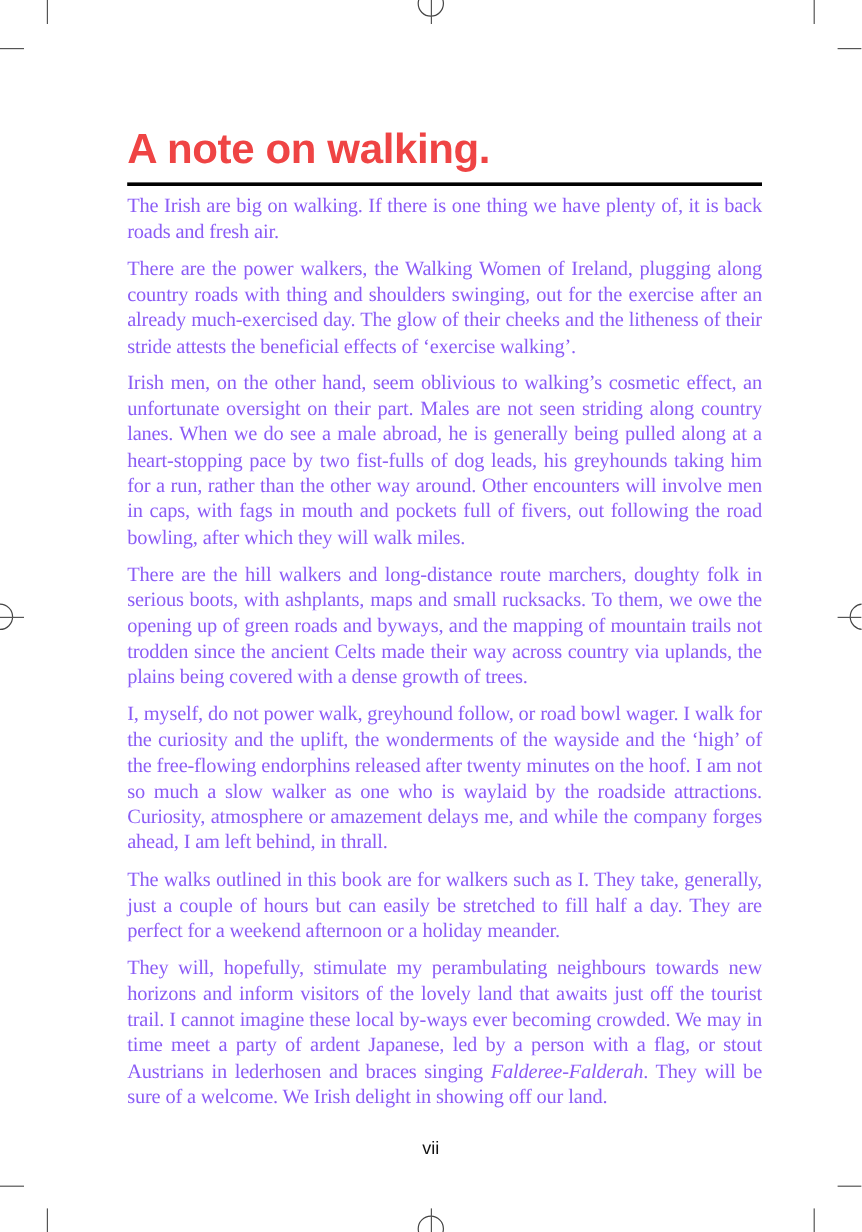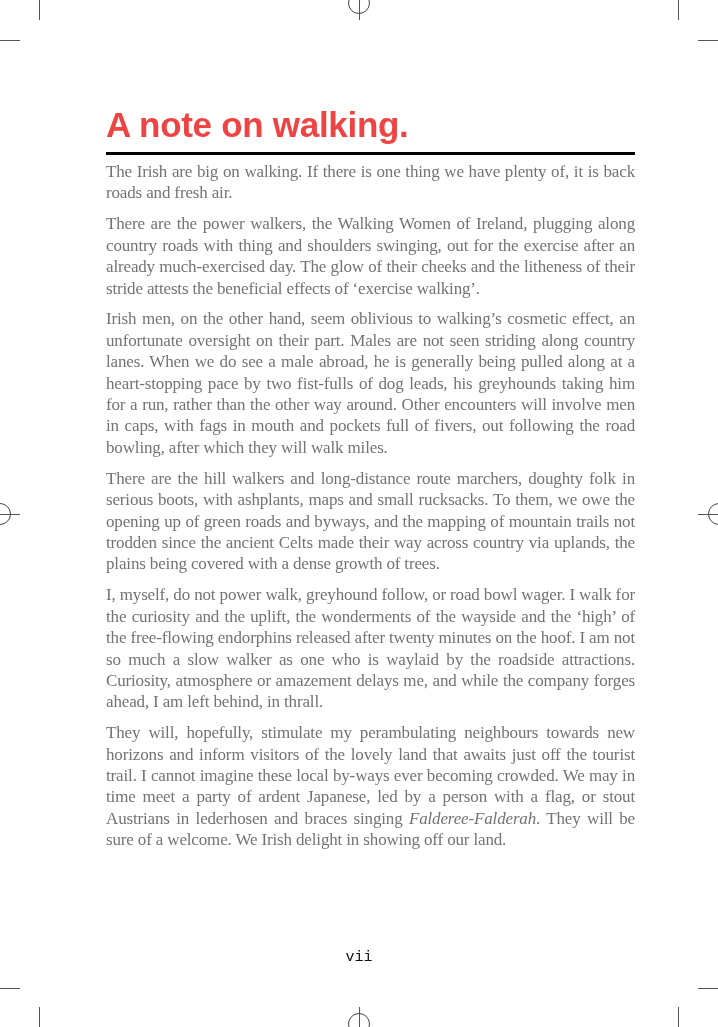--- a/index.html
+++ b/index.html
@@ -10,28 +10,28 @@
     .reg { position: absolute; width: 22px; height: 22px; border: 1px solid #444; border-radius: 50%; box-sizing: border-box; }
     .page { position: absolute; left: 106px; top: 100px; width: 529px; }
     .title {
       font-family: "Liberation Sans", sans-serif;
       font-size: 35px; line-height: 50px; color: #ef4444; margin: 0;
       letter-spacing: -0.3px;
     }
     .rule { height: 3px; background: #000; margin-top: 2px; margin-bottom: 6px; }
     .para {
       font-family: "Liberation Serif", serif;
-      font-size: 17px; line-height: 21.4px; color: #737373;
+      font-size: 17px; line-height: 21.4px; color: #8b5cf6;
       text-align: justify; margin: 0 0 9.5px 0;
       letter-spacing: -0.15px;
     }
     .para i { font-style: italic; }
     .folio {
       position: absolute; left: 0; width: 718px; top: 949px; text-align: center;
-      font-family: Liberation Mono, monospace; font-size: 15px; color: #111;
+      font-family: Liberation Sans, sans-serif; font-size: 15px; color: #111;
     }
   </style>
 </head>
 <body>
 
 <div class="mark vline" style="left:39px;top:0;height:20px;"></div>
 <div class="mark hline" style="left:0;top:40px;width:20px;"></div>
 <div class="mark vline" style="left:678px;top:0;height:20px;"></div>
 <div class="mark hline" style="left:698px;top:40px;width:20px;"></div>
 <div class="mark vline" style="left:39px;top:1007px;height:20px;"></div>
@@ -49,16 +49,17 @@
 <div class="mark hline" style="left:698px;top:514px;width:20px;"></div>
 
 <div class="page">
   <h1 class="title">A note on walking.</h1>
   <div class="rule"></div>
   <p class="para">The Irish are big on walking.  If there is one thing we have plenty of, it is back roads and fresh air.</p>
   <p class="para">There are the power walkers, the Walking Women of Ireland, plugging along country roads with thing and shoulders swinging, out for the exercise after an already much-exercised day.  The glow of their cheeks and the litheness of their stride attests the beneficial effects of ‘exercise walking’.</p>
   <p class="para">Irish men, on the other hand, seem oblivious to walking’s cosmetic effect, an unfortunate oversight on their part.  Males are not seen striding along country lanes. When we do see a male abroad, he is generally being pulled along at a heart-stopping pace by two fist-fulls of dog leads, his greyhounds taking him for a run, rather than the other way around.  Other encounters will involve men in caps, with fags in mouth and pockets full of fivers, out following the road bowling, after which they will walk miles.</p>
   <p class="para">There are the hill walkers and long-distance route marchers, doughty folk in serious boots, with ashplants, maps and small rucksacks.  To them, we owe the opening up of green roads and byways, and the mapping of mountain trails not trodden since the ancient Celts made their way across country via uplands, the plains being covered with a dense growth of trees.</p>
   <p class="para">I, myself, do not power walk, greyhound follow, or road bowl wager.  I walk for the curiosity and the uplift, the wonderments of the wayside and the ‘high’ of the free-flowing endorphins released after twenty minutes on the hoof.  I am not so much a slow walker as one who is waylaid by the roadside attractions.  Curiosity, atmosphere or amazement delays me, and while the company forges ahead, I am left behind, in thrall.</p>
+  <p class="para">The walks outlined in this book are for walkers such as I.  They take, generally, just a couple of hours but can easily be stretched to fill half a day. They are perfect for a weekend afternoon or a holiday meander.</p>
   <p class="para"><span>They will, hopefully, stimulate my perambulating neighbours  towards new horizons and inform visitors of the lovely land that awaits just off the tourist trail.  I cannot imagine these local by-ways ever becoming crowded. We may in time meet a party of ardent Japanese, led by a person with a flag, or stout Austrians in lederhosen and braces singing </span><i>Falderee-Falderah</i><span>.  They will be sure of a welcome.  We Irish delight in showing off our land.</span></p>
 </div>
 
 <div class="folio">vii</div>
 
 </body></html>

